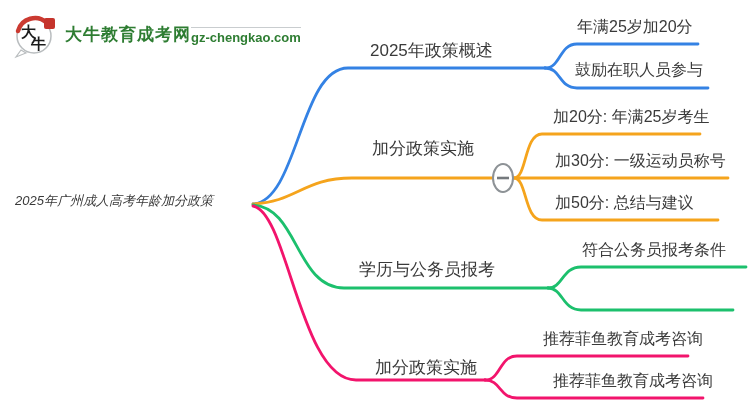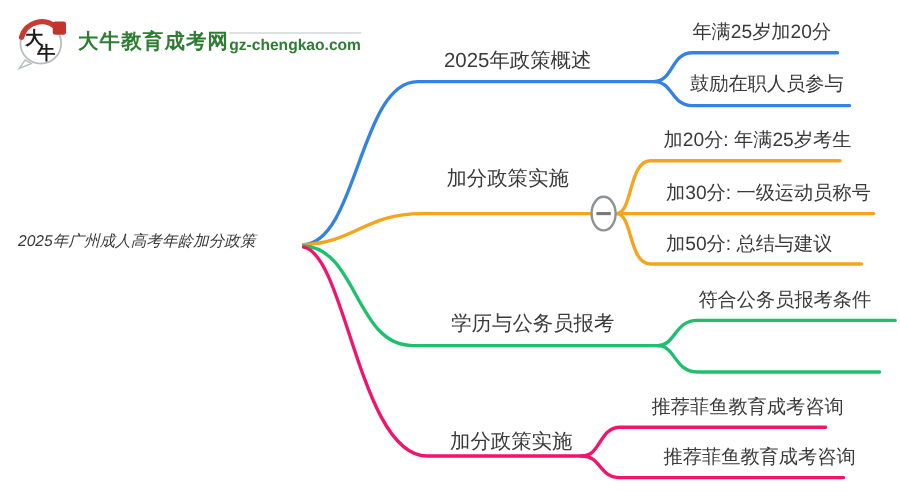--- a/index.html
+++ b/index.html
@@ -67,21 +67,21 @@
     <div class="logo-texts">
       <div class="logo-title">大牛教育成考网</div>
       <div class="logo-domain">gz-chengkao.com</div>
     </div>
   </div>
 
   <div class="node root-label" style="left:15px; top:192px;">2025年广州成人高考年龄加分政策</div>
 
   <div class="node branch-label" style="left:370px; top:39px;">2025年政策概述</div>
   <div class="node branch-label" style="left:372px; top:137px;">加分政策实施</div>
-  <div class="node branch-label" style="left:376px; top:258px;">学历与公务员报考</div>
+  <div class="node branch-label" style="left:359px; top:258px;">学历与公务员报考</div>
   <div class="node branch-label" style="left:375px; top:356px;">加分政策实施</div>
 
   <div class="node leaf-label" style="left:577px; top:17px;">年满25岁加20分</div>
   <div class="node leaf-label" style="left:575px; top:60px;">鼓励在职人员参与</div>
 
   <div class="node leaf-label" style="left:553px; top:107px;">加20分: 年满25岁考生</div>
   <div class="node leaf-label" style="left:555px; top:151px;">加30分: 一级运动员称号</div>
   <div class="node leaf-label" style="left:555px; top:193px;">加50分: 总结与建议</div>
 
   <div class="node leaf-label" style="left:582px; top:240px;">符合公务员报考条件</div>

